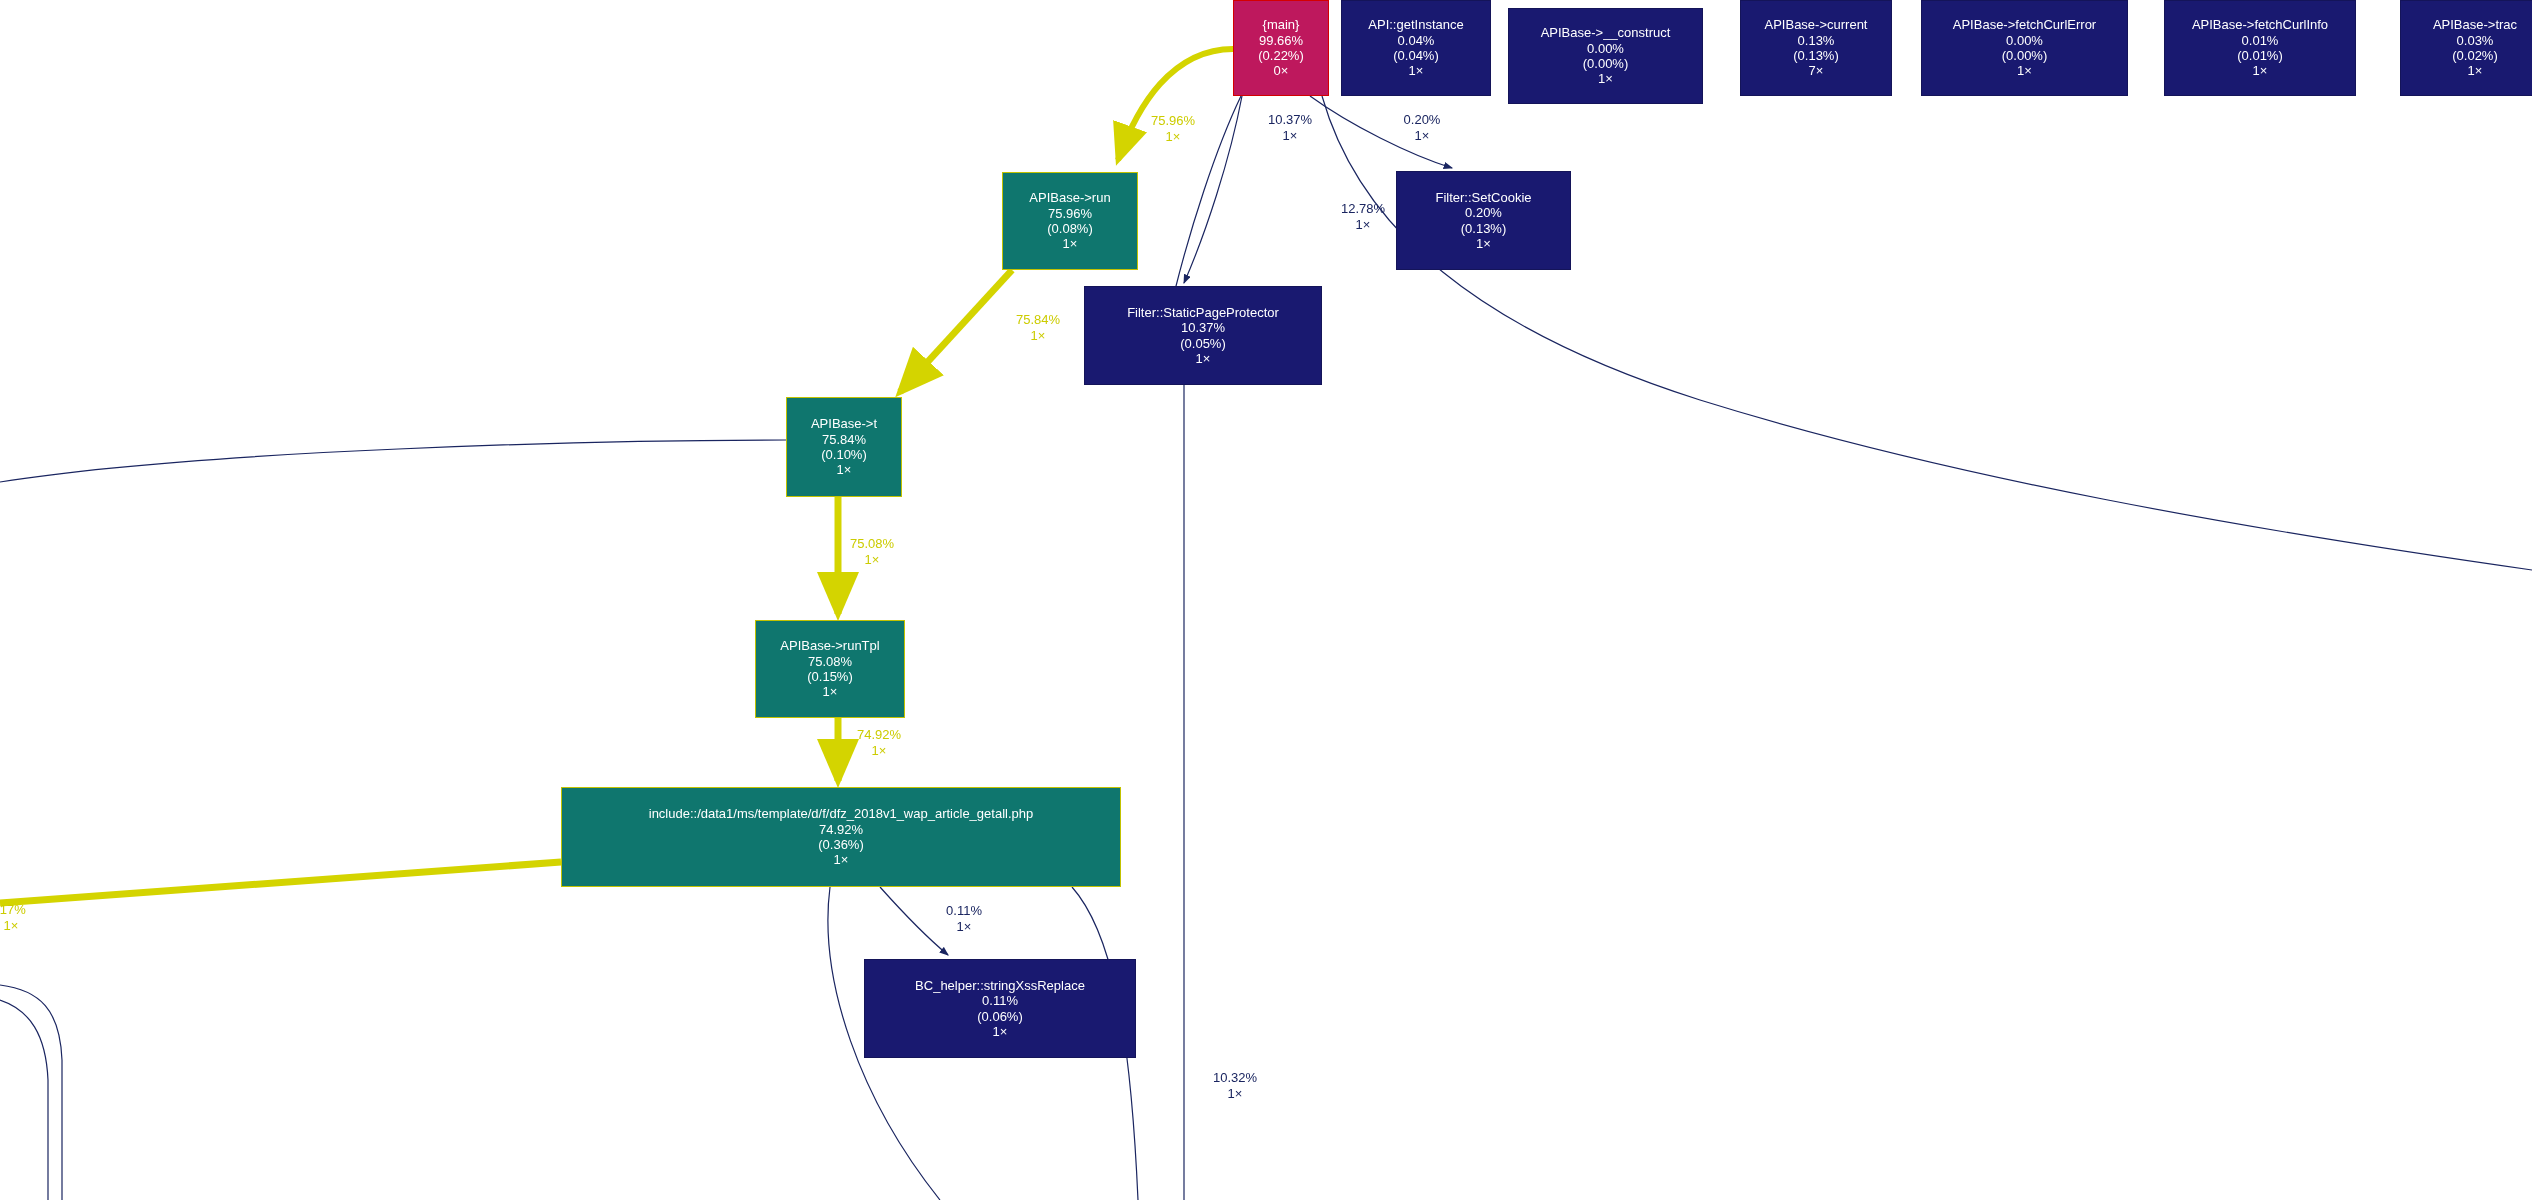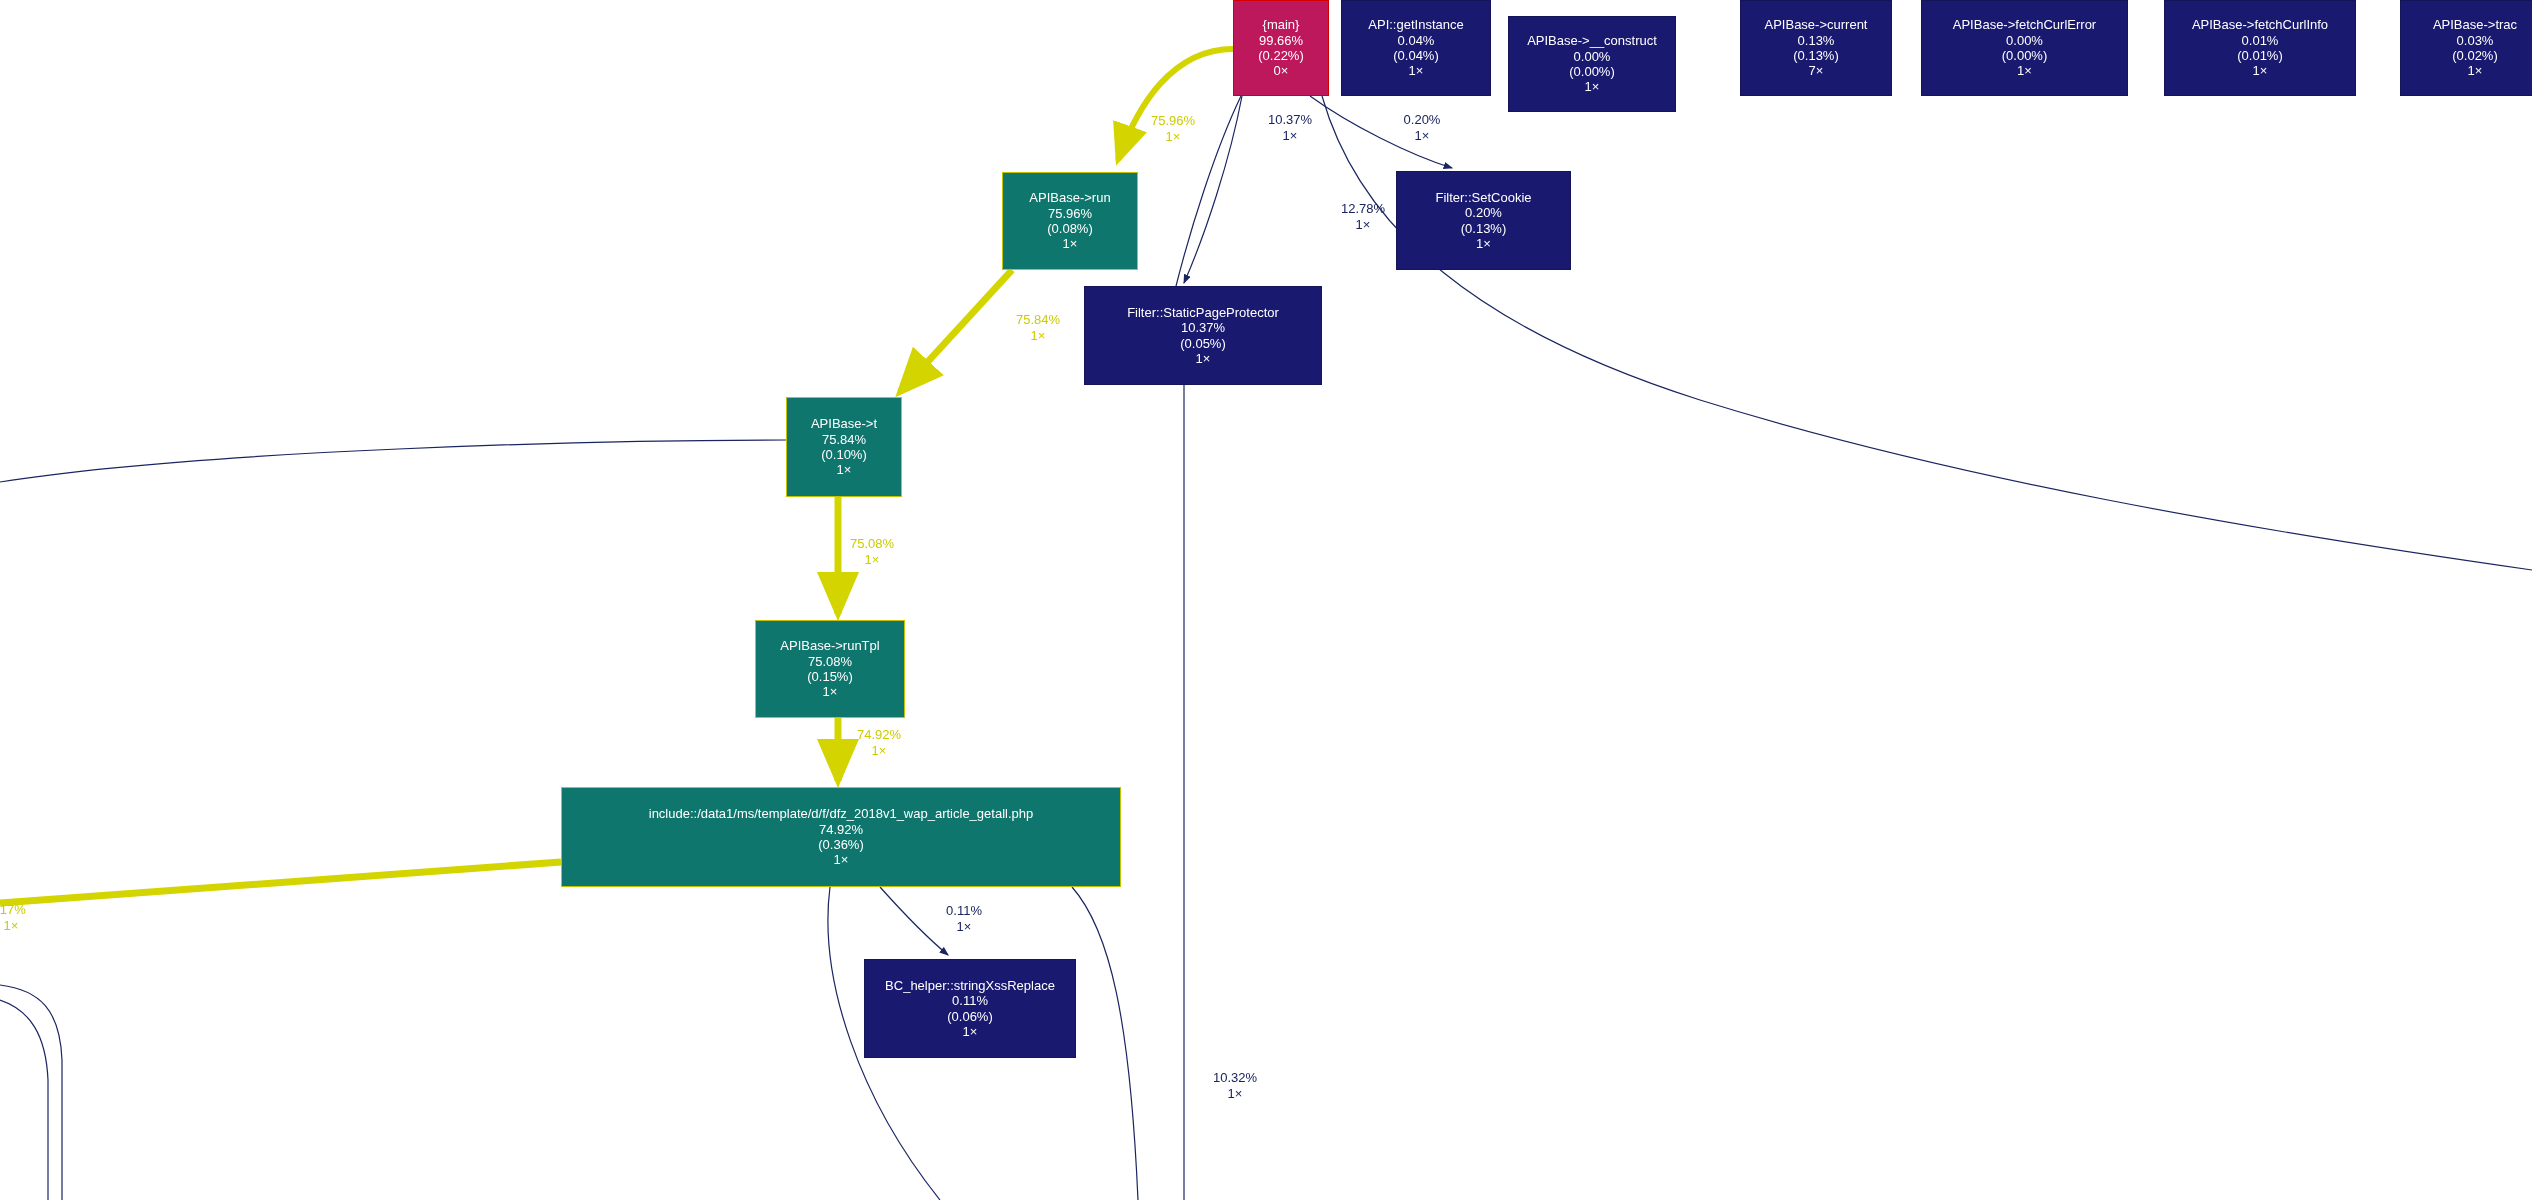--- a/index.html
+++ b/index.html
@@ -69,21 +69,21 @@
         <span class="npct">99.66%</span>
         <span class="nself">(0.22%)</span>
         <span class="ncalls">0×</span>
       </div>
       <div class="node blue" style="left: 1341px; top: 0px; width: 150px; height: 96px; font-size: 13px;">
         <span class="nlabel">API::getInstance</span>
         <span class="npct">0.04%</span>
         <span class="nself">(0.04%)</span>
         <span class="ncalls">1×</span>
       </div>
-      <div class="node blue" style="left: 1508px; top: 16px; width: 168px; height: 96px; font-size: 13px;">
+      <div class="node blue" style="left: 1508px; top: 8px; width: 195px; height: 96px; font-size: 13px;">
         <span class="nlabel">APIBase-&gt;__construct</span>
         <span class="npct">0.00%</span>
         <span class="nself">(0.00%)</span>
         <span class="ncalls">1×</span>
       </div>
       <div class="node blue" style="left: 1740px; top: 0px; width: 152px; height: 96px; font-size: 13px;">
         <span class="nlabel">APIBase-&gt;current</span>
         <span class="npct">0.13%</span>
         <span class="nself">(0.13%)</span>
         <span class="ncalls">7×</span>
@@ -135,21 +135,21 @@
         <span class="npct">75.08%</span>
         <span class="nself">(0.15%)</span>
         <span class="ncalls">1×</span>
       </div>
       <div class="node yellow" style="left: 561px; top: 787px; width: 560px; height: 100px; font-size: 13px;">
         <span class="nlabel">include::/data1/ms/template/d/f/dfz_2018v1_wap_article_getall.php</span>
         <span class="npct">74.92%</span>
         <span class="nself">(0.36%)</span>
         <span class="ncalls">1×</span>
       </div>
-      <div class="node blue" style="left: 864px; top: 959px; width: 212px; height: 99px; font-size: 13px;">
+      <div class="node blue" style="left: 864px; top: 959px; width: 272px; height: 99px; font-size: 13px;">
         <span class="nlabel">BC_helper::stringXssReplace</span>
         <span class="npct">0.11%</span>
         <span class="nself">(0.06%)</span>
         <span class="ncalls">1×</span>
       </div>
     </div>
   <div id="edge-label-layer">
       <div class="edge-label lbl-yellow" style="left: 1135px; top: 113px; width: 76px; font-size: 13px;">
         <span class="pct">75.96%</span>
         <span class="cnt">1×</span>

